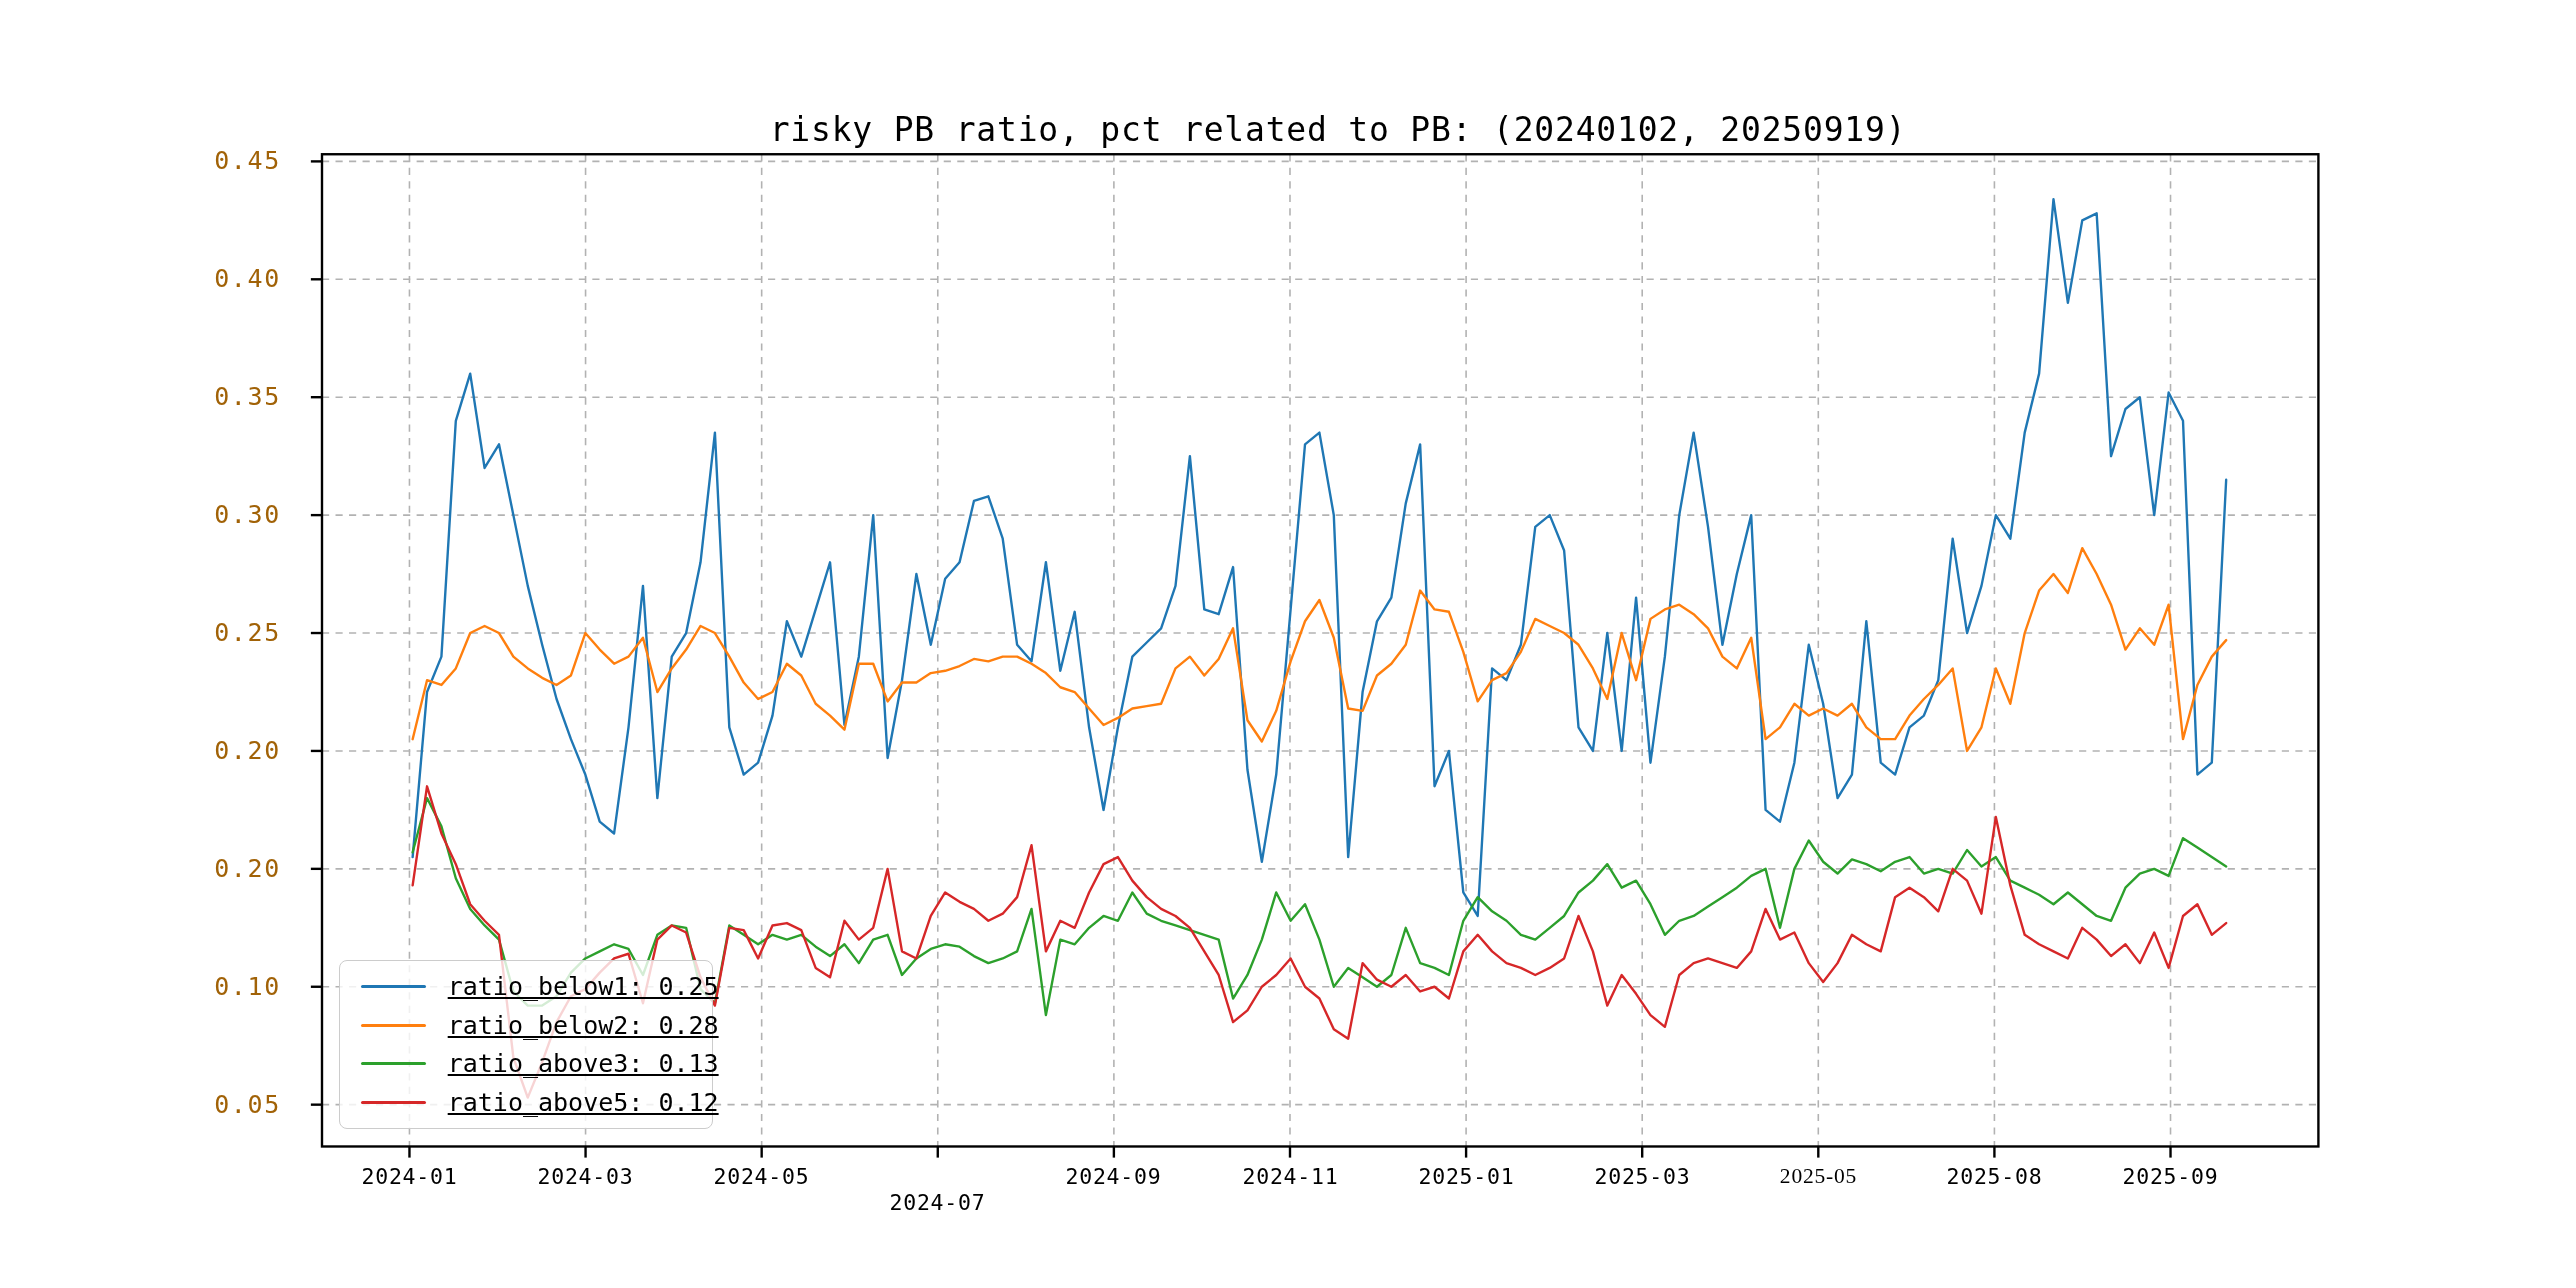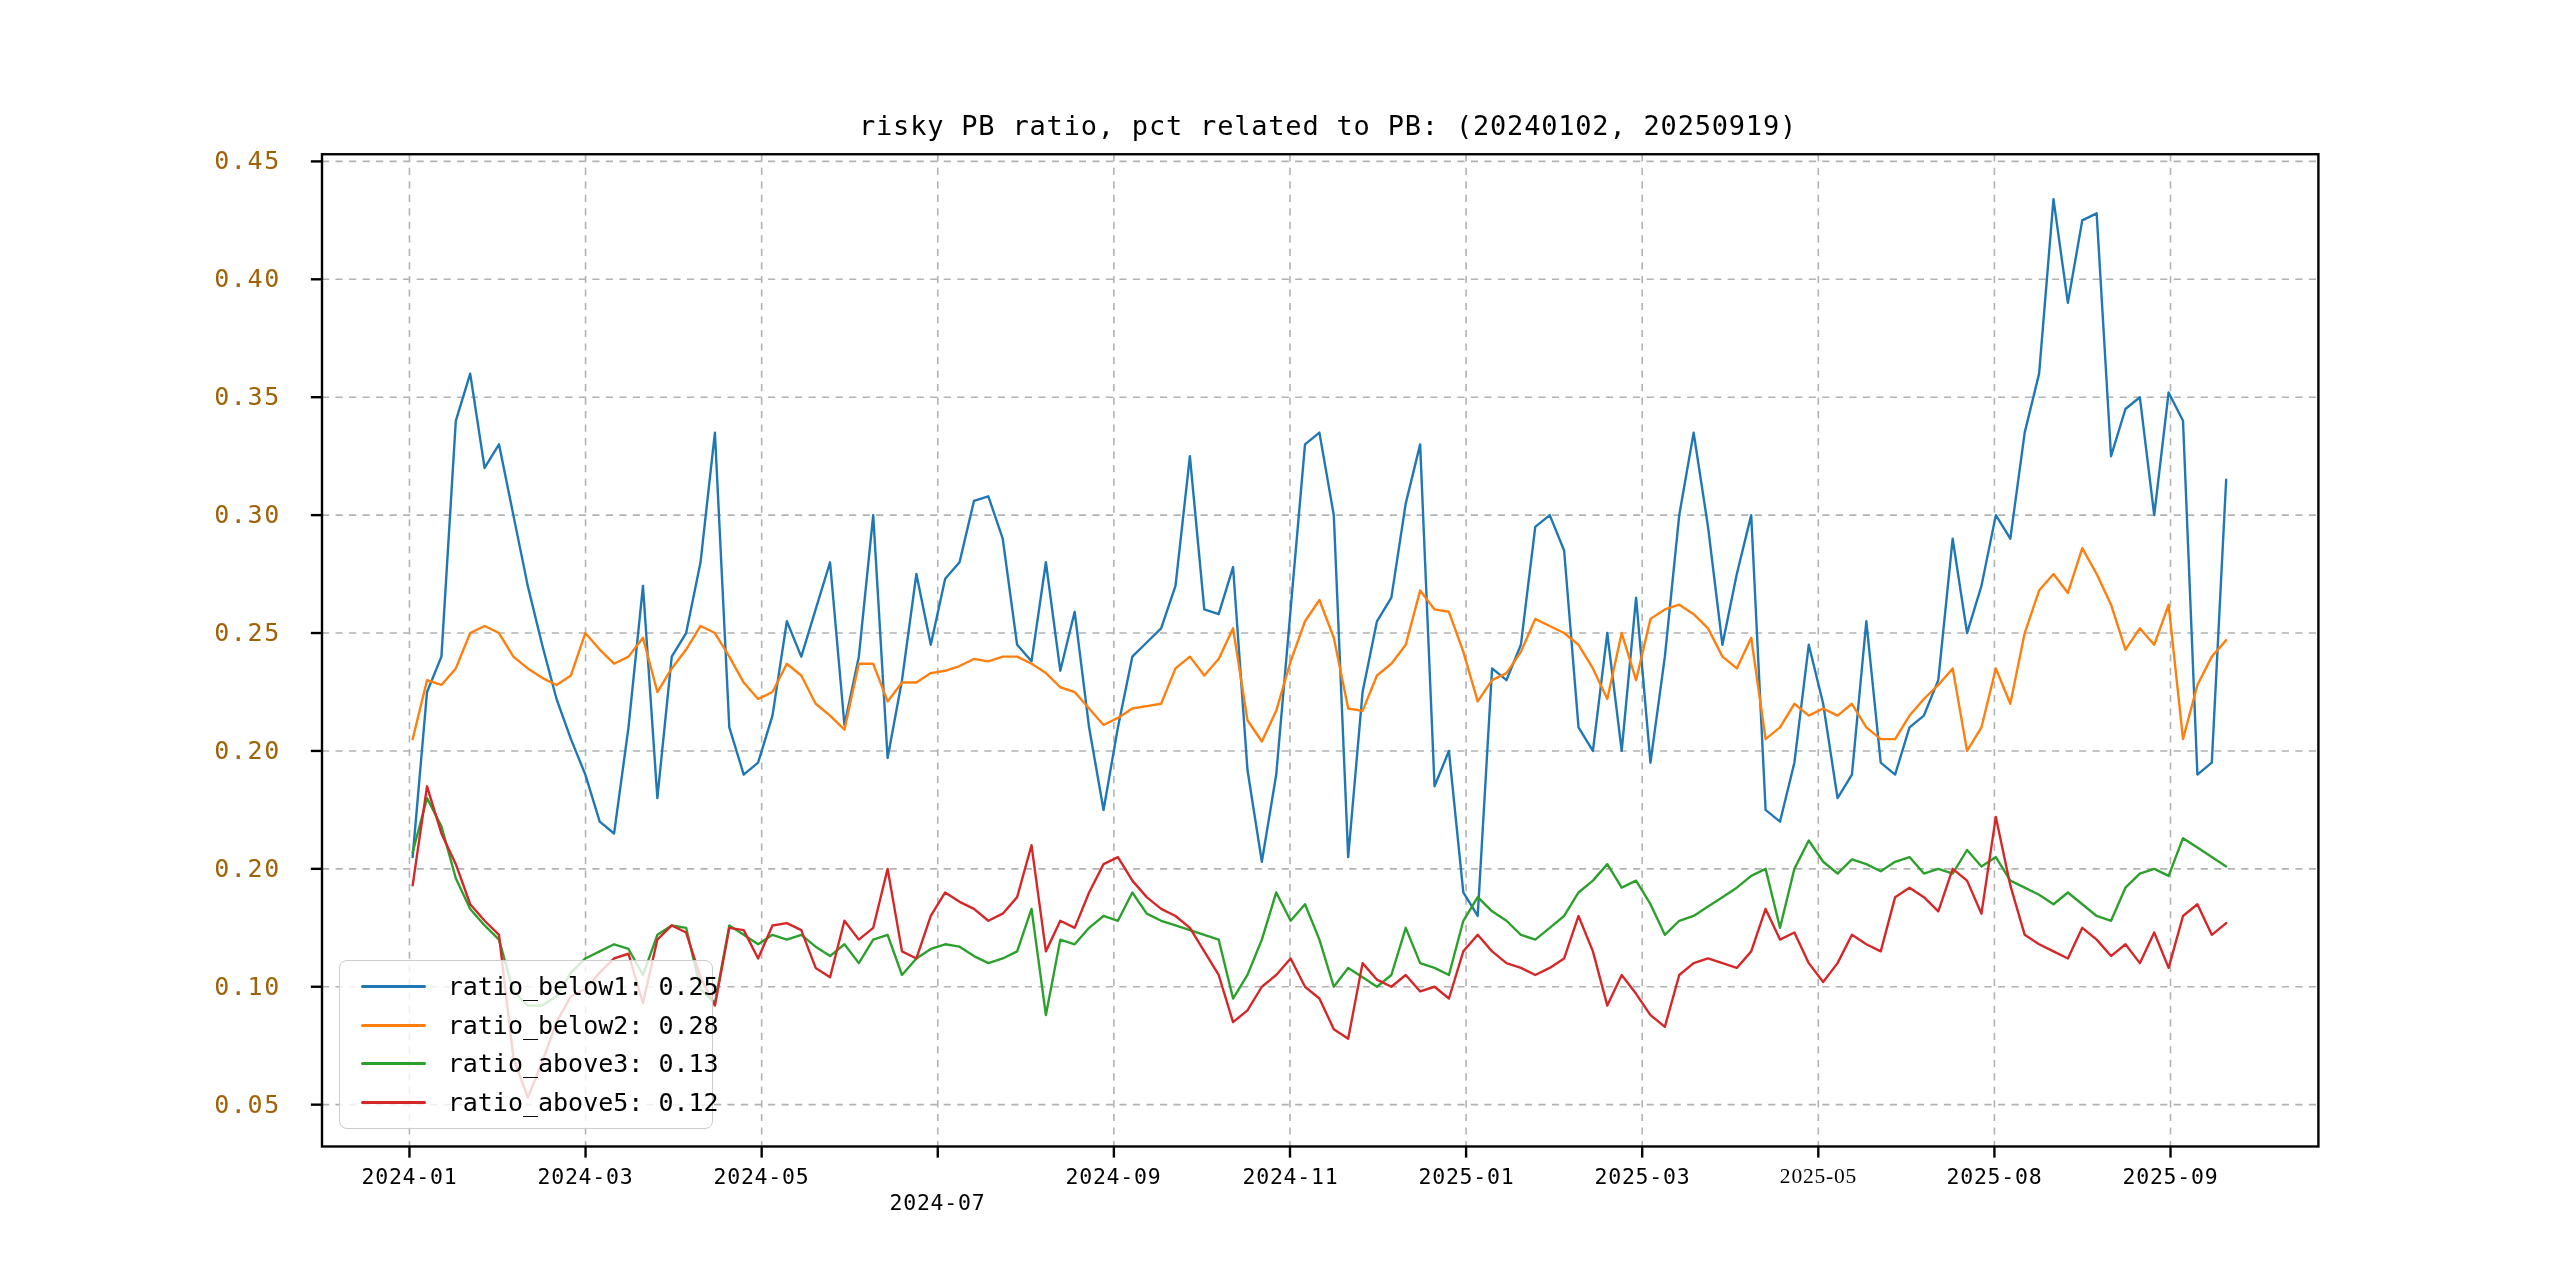--- a/index.html
+++ b/index.html
@@ -1,28 +1,28 @@
 <!DOCTYPE html>
 <html style="font-size:12.7px"><head>
 <meta charset="utf-8">
 <style>
   html,body{margin:0;padding:0;background:#fff;}
   #figure{position:relative;width:2576px;height:1288px;background:#ffffff;overflow:hidden;
           font-family:"DejaVu Sans Mono","Liberation Mono",monospace;}
-  #chart-title{position:absolute;left:330px;top:110px;width:1996px;text-align:center;
-               font-size:27px;color:#000;letter-spacing:0.8px;white-space:pre;}
+  #chart-title{position:absolute;left:340px;top:110px;width:1996px;text-align:center;
+               font-size:33px;color:#000;letter-spacing:0.8px;white-space:pre;}
   #plot-svg{position:absolute;left:0;top:0;}
   .ytick-label{position:absolute;width:127px;text-align:center;font-size:25px;color:#a16207;
                letter-spacing:1.6px;line-height:21.5px;}
   .xtick-label{position:absolute;width:175px;text-align:center;font-size:21.5px;color:#000;
                letter-spacing:0.8px;line-height:21.5px;}
   #legend{position:absolute;left:339px;top:960px;width:374px;height:169px;
           background:rgba(255,255,255,0.8);border:1.6px solid #cccccc;border-radius:8px;
           box-sizing:border-box;display:flex;flex-direction:column;justify-content:space-around;
-          padding:6.4px 0;}
+          padding:6.4px 0;text-decoration:underline;}
   .legend-row{display:flex;align-items:center;padding-left:20.7px;}
   .legend-swatch{width:65px;height:3.2px;border-radius:1.6px;margin-right:22px;flex:0 0 auto;}
   .legend-label{font-size:25px;color:#000;white-space:pre;}
 </style>
 </head>
 <body>
 
 <div id="figure">
   <div id="chart-title">risky PB ratio, pct related to PB: (20240102, 20250919)</div>
   <svg id="plot-svg" width="2576" height="1288" viewBox="0 0 3240 1620">

